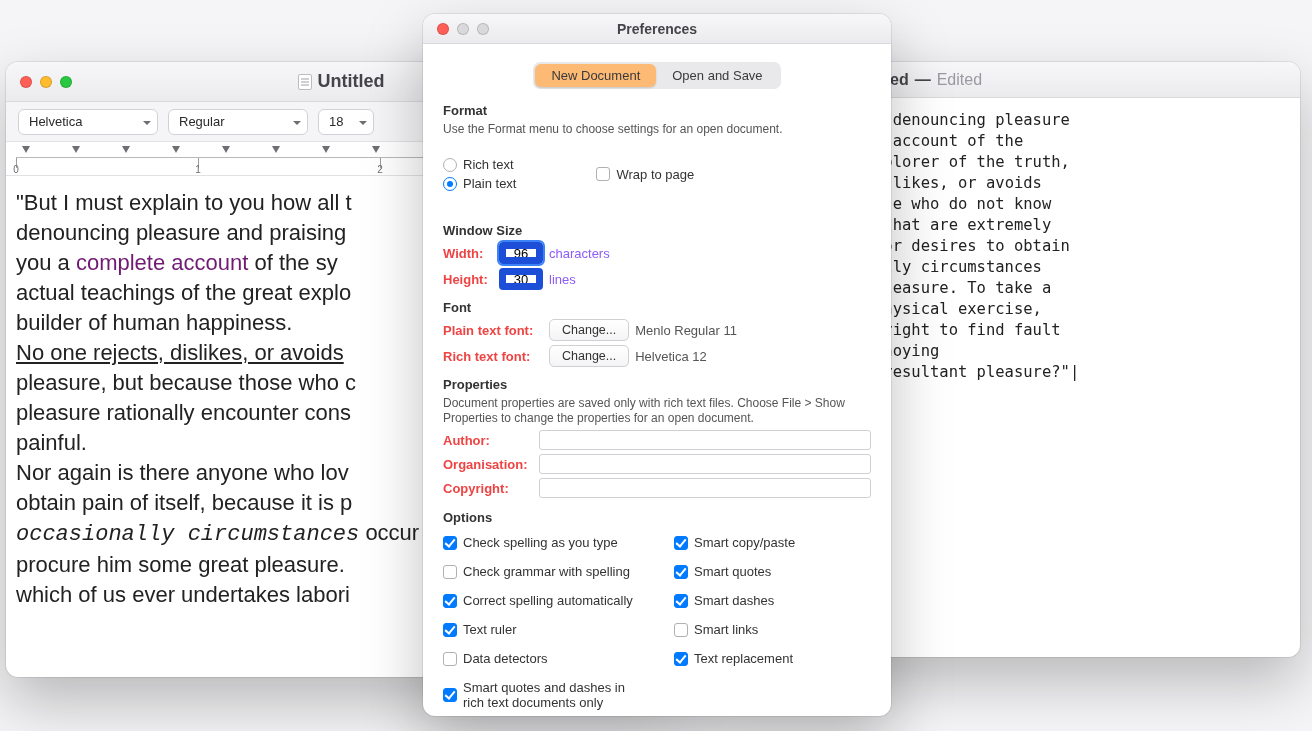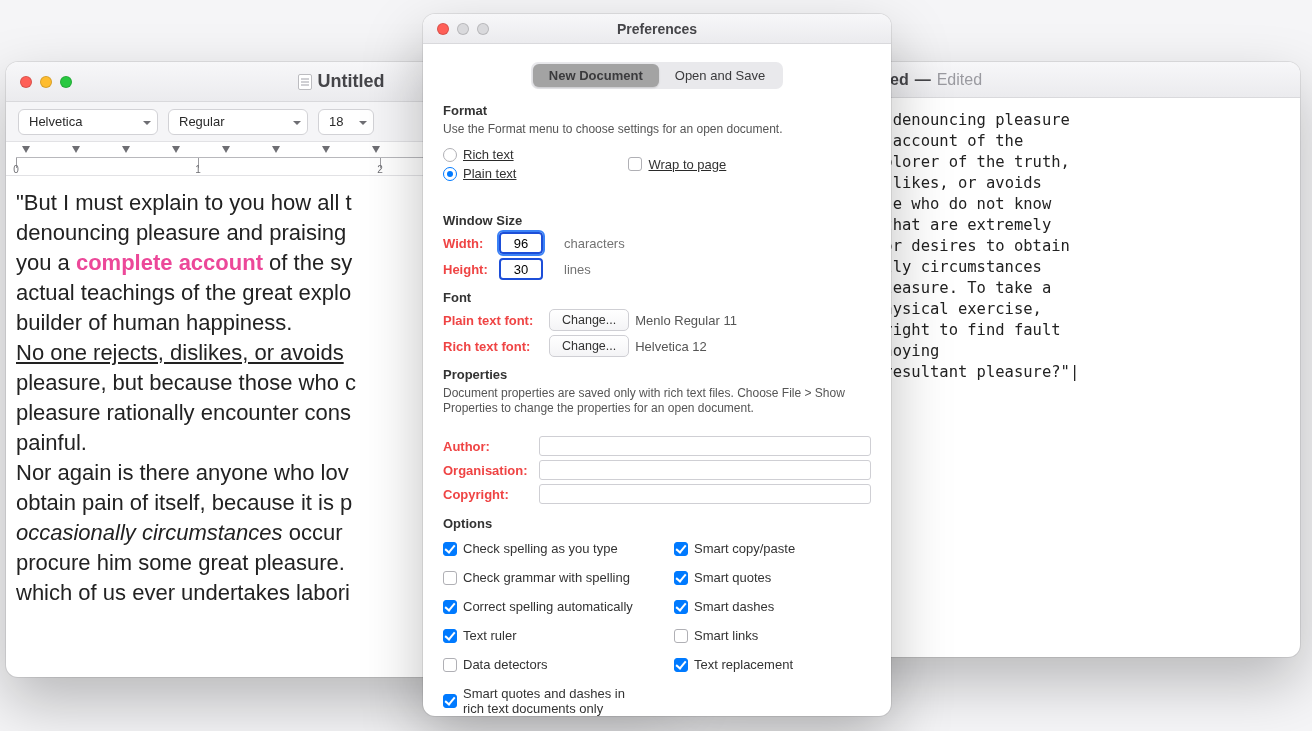--- a/index.html
+++ b/index.html
@@ -110,23 +110,23 @@
   }
 
   .richbody {
     padding:12px 10px 10px 10px;
     font-size:22px;
     line-height:30px;
     color:#222;
     font-family:"Helvetica Neue",Helvetica,Arial,sans-serif;
     white-space:normal;
   }
-  .richbody .hl { color:#ec4899; font-weight:700; }
+  .richbody .hl { color:#701a75; font-weight:400; }
   .richbody .ul { text-decoration:underline; }
-  .richbody .it { font-style:italic; }
+  .richbody .it { font-style:italic;font-family:Liberation Mono, monospace; }
 
   
   #w-right {
     left: 690px; top: 62px; width: 610px; height: 595px;
     z-index: 1;
   }
   #w-right .win-title { font-size: 16px; }
   #w-right .plaintext {
     padding:12px 16px;
     font-family: Menlo, monospace;
@@ -152,53 +152,53 @@
     border-radius:7px;
     padding:2px;
   }
   .seg-btn {
     padding:4px 16px;
     border-radius:6px;
     font-size:13px;
     color:#3a3a3c;
   }
   .seg-btn.active {
-    background:#a3a3a3;
+    background:#fdba74;
     box-shadow:0 1px 2px rgba(0,0,0,0.15);
-    font-weight:700;
+    font-weight:400;
   }
 
   .panel { padding:0 20px 14px 20px; }
   .section-h { font-weight:700; font-size:13px; color:#333; margin:8px 0 4px; }
   .hint { font-size:12px; color:#555; line-height:15px; }
 
   .row { display:flex; align-items:center; gap:6px; margin:4px 0; font-size:13px; color:#333; }
   .row .lbl { width:100px; color:#ef4444;font-weight:bold; }
-  .row .unit { color:#737373;margin-left:15px; }
+  .row .unit { color:#8b5cf6; }
   .radio {
     width:14px; height:14px; border-radius:50%;
     border:1px solid #b0b0b5; display:inline-block;
     position:relative; flex:0 0 auto;
     background:#fff;
   }
   .radio.on { border-color:#007aff; }
   .radio.on::after { content:""; position:absolute; inset:3px; border-radius:50%; background:#007aff; }
 
   .chk {
     width:14px; height:14px; border-radius:3px; border:1px solid #b0b0b5; background:#fff;
     display:inline-block; flex:0 0 auto; position:relative;
   }
   .chk.on { background:#007aff; border-color:#007aff; }
   .chk.on::after {
     content:""; position:absolute; left:3px; top:0px; width:4px; height:8px;
     border:solid #fff; border-width:0 2px 2px 0; transform:rotate(40deg);
   }
 
   .numfield {
-    width:44px; height:22px; border:2px solid #1d4ed8; border-radius:4px;
+    width:44px; height:22px; border:7px solid #1d4ed8; border-radius:4px;
     background:#fff; font-size:13px; text-align:center; padding:0 4px;
   }
   .numfield.focus { outline:2px solid #3b82f6; outline-offset:0; }
 
   .macbtn {
     height:22px; padding:0 12px;
     border:1px solid #cfcfd4; border-radius:5px;
     background:linear-gradient(#ffffff,#f4f4f6);
     font-size:12.5px; color:#333;
     display:inline-flex; align-items:center;
@@ -333,21 +333,21 @@
     <div class="seg-inner">
       <div class="seg-btn active">New Document</div>
       <div class="seg-btn">Open and Save</div>
     </div>
   </div>
 
   <div class="panel">
 
     <div class="section-h">Format</div>
     <div class="hint">Use the Format menu to choose settings for an open document.</div>
-    <div style="display:flex; gap:112px; margin-top:6px;text-decoration:underline;">
+    <div style="display:flex; gap:80px; margin-top:16px;">
       <div>
         <div class="row">
           <span class="radio"></span>
           <span>Rich text</span>
         </div>
         <div class="row">
           <span class="radio on"></span>
           <span>Plain text</span>
         </div>
       </div>
@@ -376,21 +376,21 @@
       <span style="color:#555">Menlo Regular 11</span>
     </div>
     <div class="row">
       <span class="lbl">Rich text font:</span>
       <span class="macbtn">Change...</span>
       <span style="color:#555">Helvetica 12</span>
     </div>
 
     <div class="section-h" style="margin-top:10px">Properties</div>
     <div class="hint">Document properties are saved only with rich text files. Choose File &gt; Show Properties to change the properties for an open document.</div>
-    <div class="row" style="margin-top:20px">
+    <div class="row" style="margin-top:4px">
       <span class="lbl" style="width:90px">Author:</span>
       <input class="textinput" style="">
     </div>
     <div class="row">
       <span class="lbl" style="width:90px">Organisation:</span>
       <input class="textinput" style="">
     </div>
     <div class="row">
       <span class="lbl" style="width:90px">Copyright:</span>
       <input class="textinput" style="">

